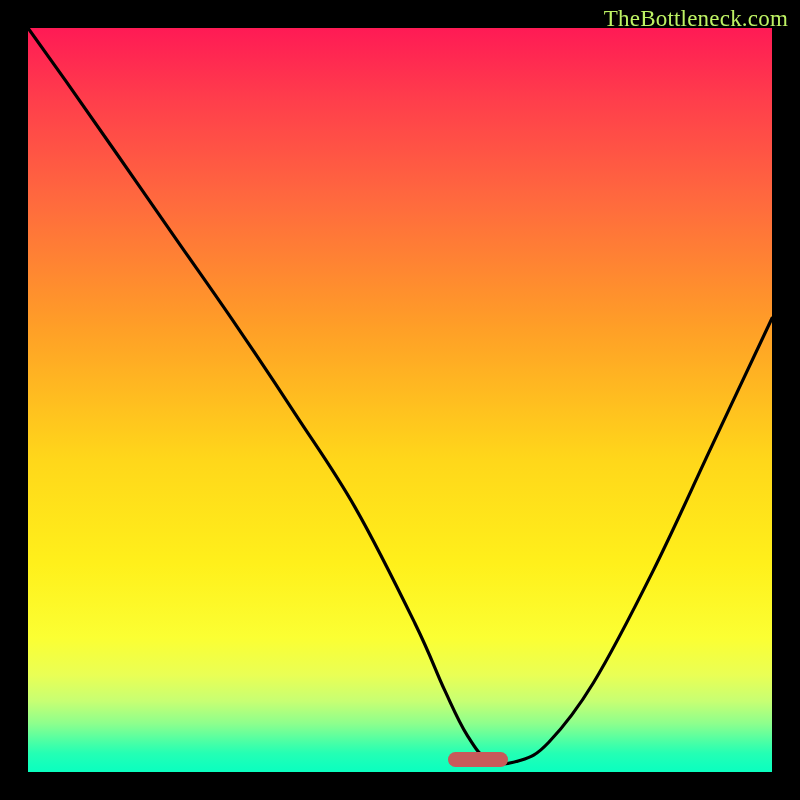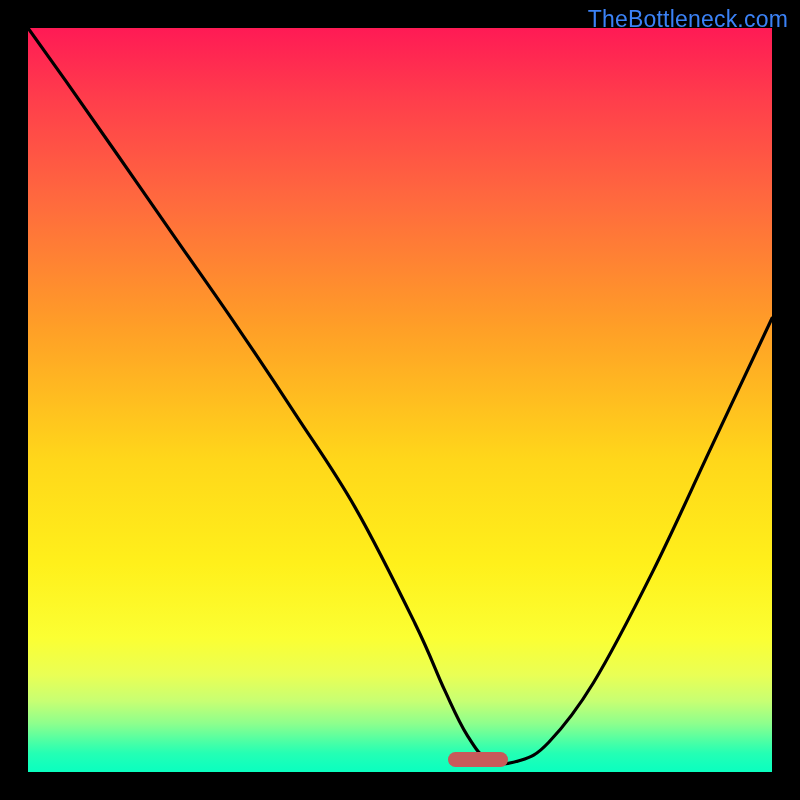--- a/index.html
+++ b/index.html
@@ -31,23 +31,23 @@
       #49ffa6 96%,
       #24ffb4 97.5%,
       #13ffbc 99%,
       #0affbf 100%
     );
   }
   .watermark {
     position: absolute;
     top: 6px;
     right: 12px;
-    font-family: Liberation Sans, sans-serif;
+    font-family: Liberation Serif, serif;
     font-size: 23px;
-    color: #3b82f6;
+    color: #bef264;
     letter-spacing: 0.2px;
   }
   svg.curve {
     position: absolute;
     left: 0;
     top: 0;
     width: 744px;
     height: 744px;
   }
   .marker {

